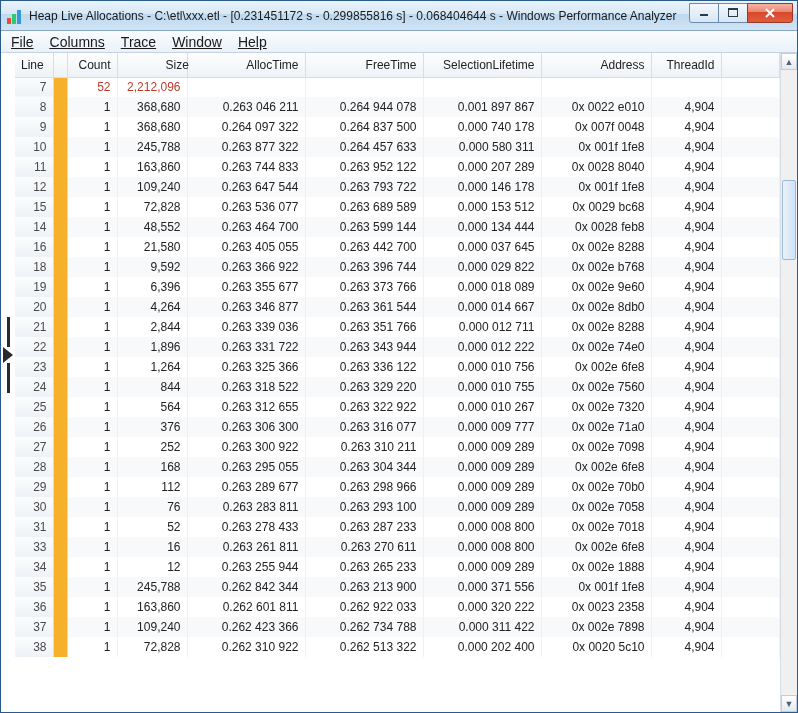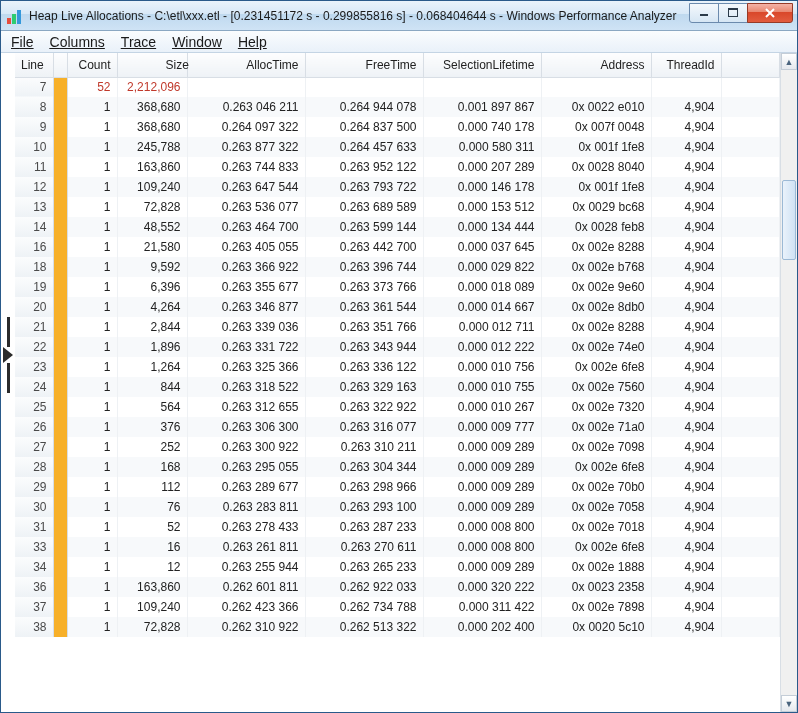--- a/index.html
+++ b/index.html
@@ -317,21 +317,21 @@
               <td class="col-count">1</td>
               <td class="col-size">109,240</td>
               <td class="col-alloc">0.263 647 544</td>
               <td class="col-free">0.263 793 722</td>
               <td class="col-sel">0.000 146 178</td>
               <td class="col-addr">0x 001f 1fe8</td>
               <td class="col-thread">4,904</td>
               <td class="col-pad"></td>
             </tr>
             <tr>
-              <td class="col-line">13</td>
+              <td class="col-line">15</td>
               <td class="col-marker"></td>
               <td class="col-count">1</td>
               <td class="col-size">72,828</td>
               <td class="col-alloc">0.263 536 077</td>
               <td class="col-free">0.263 689 589</td>
               <td class="col-sel">0.000 153 512</td>
               <td class="col-addr">0x 0029 bc68</td>
               <td class="col-thread">4,904</td>
               <td class="col-pad"></td>
             </tr>
@@ -430,21 +430,21 @@
               <td class="col-addr">0x 002e 6fe8</td>
               <td class="col-thread">4,904</td>
               <td class="col-pad"></td>
             </tr>
             <tr>
               <td class="col-line">24</td>
               <td class="col-marker"></td>
               <td class="col-count">1</td>
               <td class="col-size">844</td>
               <td class="col-alloc">0.263 318 522</td>
-              <td class="col-free">0.263 329 163</td>
+              <td class="col-free">0.263 329 220</td>
               <td class="col-sel">0.000 010 755</td>
               <td class="col-addr">0x 002e 7560</td>
               <td class="col-thread">4,904</td>
               <td class="col-pad"></td>
             </tr>
             <tr>
               <td class="col-line">25</td>
               <td class="col-marker"></td>
               <td class="col-count">1</td>
               <td class="col-size">564</td>
@@ -541,20 +541,32 @@
             </tr>
             <tr>
               <td class="col-line">34</td>
               <td class="col-marker"></td>
               <td class="col-count">1</td>
               <td class="col-size">12</td>
               <td class="col-alloc">0.263 255 944</td>
               <td class="col-free">0.263 265 233</td>
               <td class="col-sel">0.000 009 289</td>
               <td class="col-addr">0x 002e 1888</td>
+              <td class="col-thread">4,904</td>
+              <td class="col-pad"></td>
+            </tr>
+            <tr>
+              <td class="col-line">35</td>
+              <td class="col-marker"></td>
+              <td class="col-count">1</td>
+              <td class="col-size">245,788</td>
+              <td class="col-alloc">0.262 842 344</td>
+              <td class="col-free">0.263 213 900</td>
+              <td class="col-sel">0.000 371 556</td>
+              <td class="col-addr">0x 001f 1fe8</td>
               <td class="col-thread">4,904</td>
               <td class="col-pad"></td>
             </tr>
             <tr>
               <td class="col-line">36</td>
               <td class="col-marker"></td>
               <td class="col-count">1</td>
               <td class="col-size">163,860</td>
               <td class="col-alloc">0.262 601 811</td>
               <td class="col-free">0.262 922 033</td>

